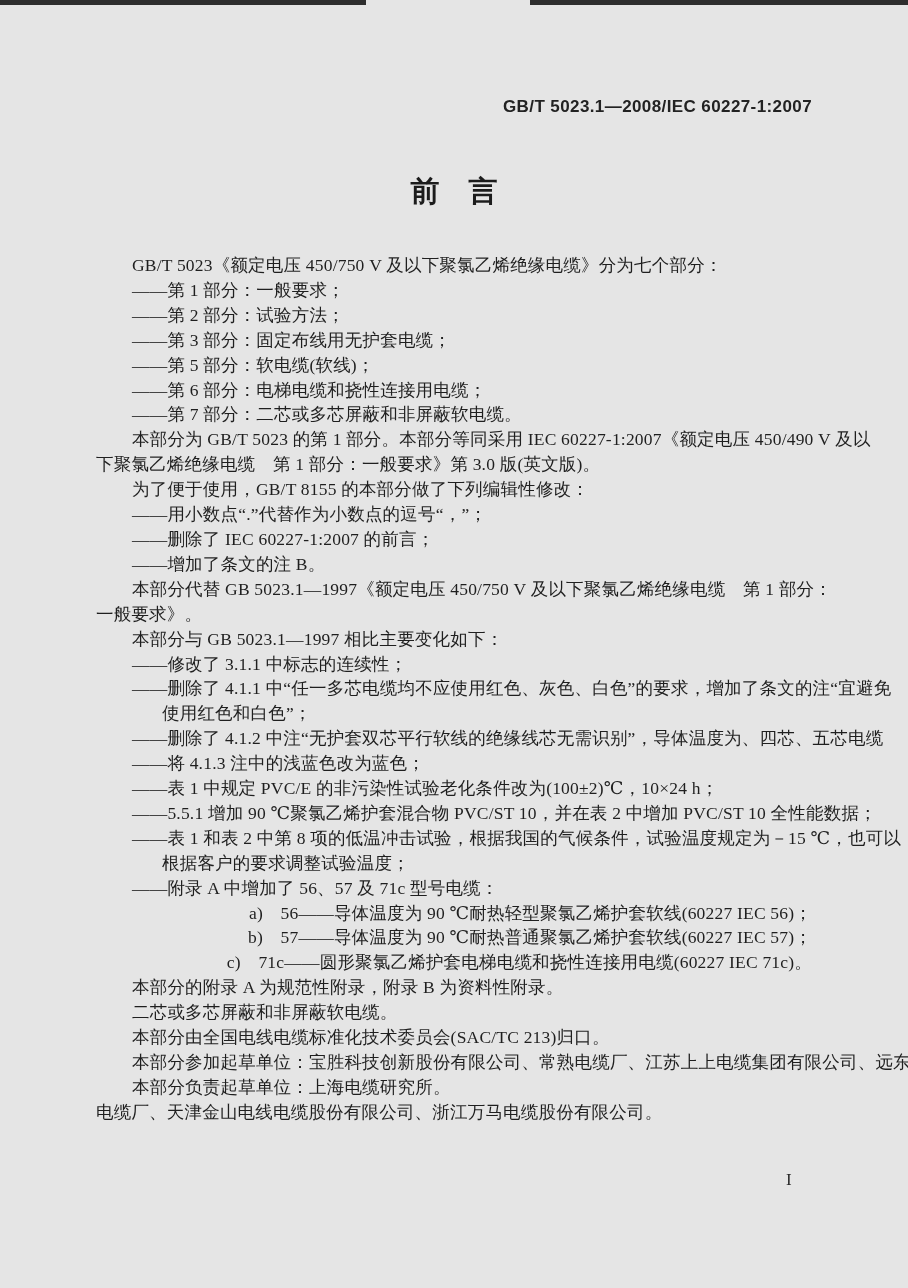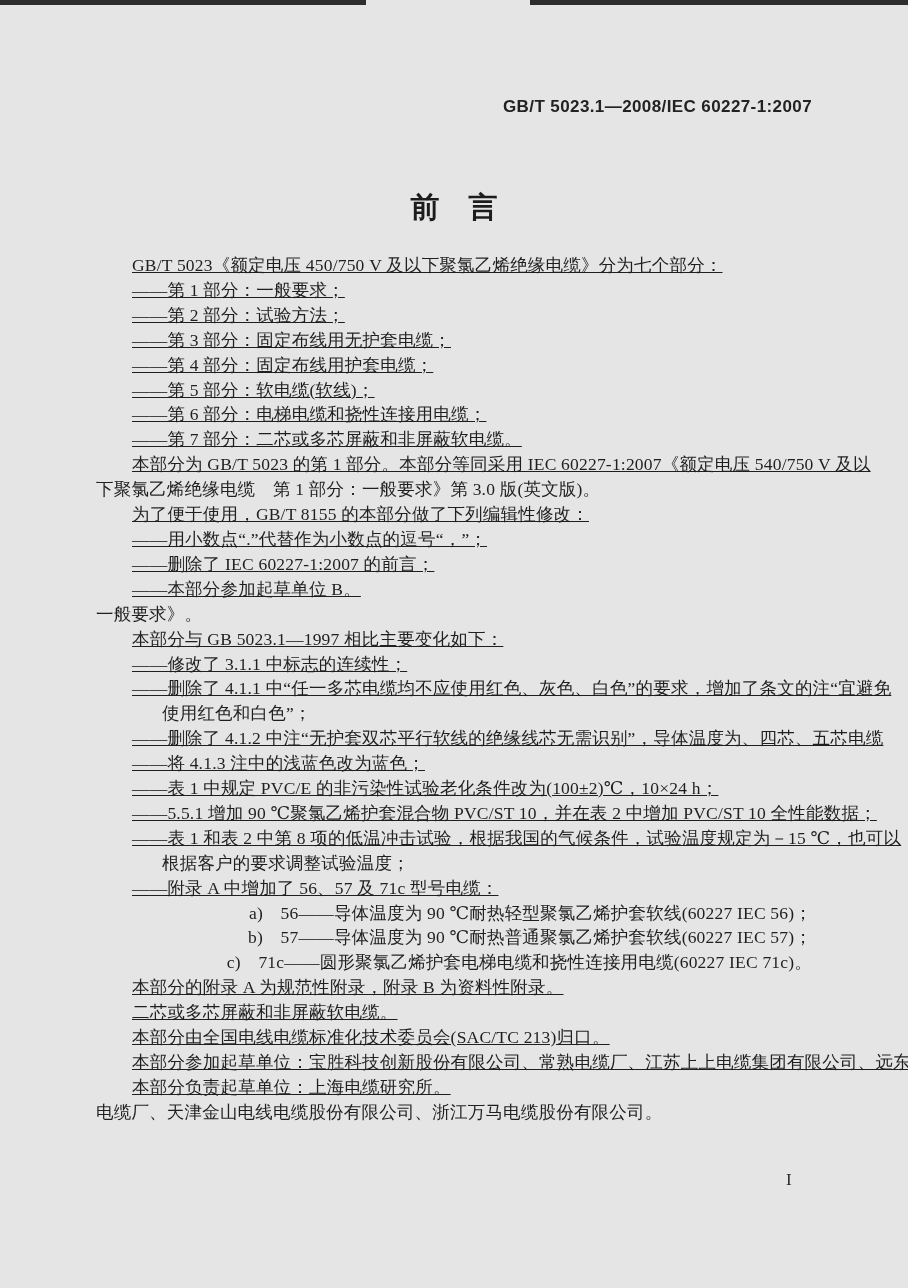--- a/index.html
+++ b/index.html
@@ -34,39 +34,39 @@
     font-size: 17px;
     letter-spacing: 0.4px;
     color: #222;
     white-space: pre;
   }
   .doc-title {
     position: absolute;
     top: 172px;
     left: 0;
     right: 0;
-    margin: 16px;
+    margin: 0;
     text-align: center;
     font-family: "Liberation Sans", "DejaVu Sans", sans-serif;
     font-weight: bold;
     font-size: 29px;
     color: #1c1c1c;
     white-space: pre;
   }
   .body-text {
     position: absolute;
     left: 96px;
     top: 253px;
     width: 716px;
     font-size: 17.5px;
     line-height: 24.9px;
     letter-spacing: 0.2px;
   }
   .line { white-space: pre; }
-  .line.para  { padding-left: 36px; text-decoration: underline; }
+  .line.para  { padding-left: 36px; }
   .line.flush { padding-left: 0; }
   .line.hang  { padding-left: 66px; }
   .line.list  { padding-left: 69px; text-align: right; }
 
   .page-number {
     position: absolute;
     left: 786px;
     top: 1170px;
     font-size: 17px;
     color: #2a2a2a;
@@ -81,30 +81,30 @@
 
   <div class="std-code">GB/T 5023.1—2008/IEC 60227-1:2007</div>
 
   <h1 class="doc-title">前　言</h1>
 
   <div class="body-text">
       <div class="line para">GB/T 5023《额定电压 450/750 V 及以下聚氯乙烯绝缘电缆》分为七个部分：</div>
       <div class="line para">——第 1 部分：一般要求；</div>
       <div class="line para">——第 2 部分：试验方法；</div>
       <div class="line para">——第 3 部分：固定布线用无护套电缆；</div>
-      <div class="line para">——第 4 部分：固定布线用护套电缆；</div>
       <div class="line para">——第 5 部分：软电缆(软线)；</div>
       <div class="line para">——第 6 部分：电梯电缆和挠性连接用电缆；</div>
       <div class="line para">——第 7 部分：二芯或多芯屏蔽和非屏蔽软电缆。</div>
-      <div class="line para">本部分为 GB/T 5023 的第 1 部分。本部分等同采用 IEC 60227-1:2007《额定电压 540/750 V 及以</div>
+      <div class="line para">本部分为 GB/T 5023 的第 1 部分。本部分等同采用 IEC 60227-1:2007《额定电压 450/490 V 及以</div>
       <div class="line flush">下聚氯乙烯绝缘电缆　第 1 部分：一般要求》第 3.0 版(英文版)。</div>
       <div class="line para">为了便于使用，GB/T 8155 的本部分做了下列编辑性修改：</div>
       <div class="line para">——用小数点“.”代替作为小数点的逗号“，”；</div>
       <div class="line para">——删除了 IEC 60227-1:2007 的前言；</div>
-      <div class="line para">——本部分参加起草单位 B。</div>
+      <div class="line para">——增加了条文的注 B。</div>
+      <div class="line para">本部分代替 GB 5023.1—1997《额定电压 450/750 V 及以下聚氯乙烯绝缘电缆　第 1 部分：</div>
       <div class="line flush">一般要求》。</div>
       <div class="line para">本部分与 GB 5023.1—1997 相比主要变化如下：</div>
       <div class="line para">——修改了 3.1.1 中标志的连续性；</div>
       <div class="line para">——删除了 4.1.1 中“任一多芯电缆均不应使用红色、灰色、白色”的要求，增加了条文的注“宜避免</div>
       <div class="line hang">使用红色和白色”；</div>
       <div class="line para">——删除了 4.1.2 中注“无护套双芯平行软线的绝缘线芯无需识别”，导体温度为、四芯、五芯电缆</div>
       <div class="line para">——将 4.1.3 注中的浅蓝色改为蓝色；</div>
       <div class="line para">——表 1 中规定 PVC/E 的非污染性试验老化条件改为(100±2)℃，10×24 h；</div>
       <div class="line para">——5.5.1 增加 90 ℃聚氯乙烯护套混合物 PVC/ST 10，并在表 2 中增加 PVC/ST 10 全性能数据；</div>
       <div class="line para">——表 1 和表 2 中第 8 项的低温冲击试验，根据我国的气候条件，试验温度规定为－15 ℃，也可以</div>

